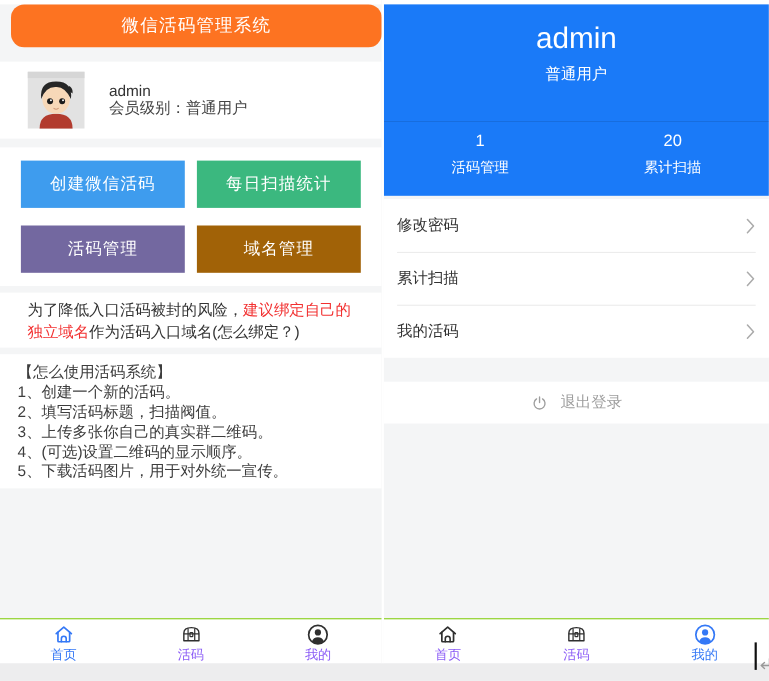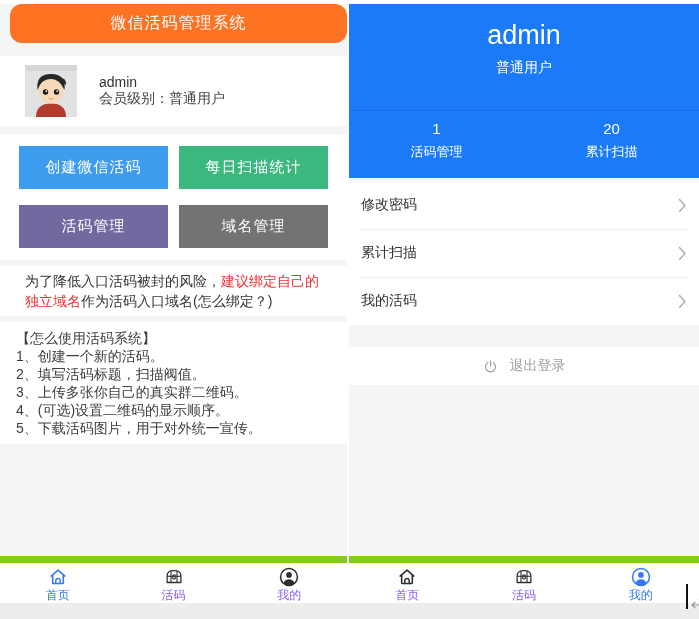--- a/index.html
+++ b/index.html
@@ -25,21 +25,21 @@
   .user-level{font-size:14px;color:#444;margin-top:0;}
 
   .btn-card{margin-top:8px;background:#fff;padding:12px 19px;display:grid;grid-template-columns:1fr 1fr;gap:16px 11px;}
   .action-btn{
     height:43px;border:none;color:#fff;font-size:15px;display:flex;align-items:center;justify-content:center;
     cursor:pointer;font-family:inherit;letter-spacing:1px;
   }
   .btn-blue{background:#3e9cee;}
   .btn-purple{background:#7368a0;}
   .btn-green{background:#3bb87f;}
-  .btn-red{background:#737373;}
+  .btn-red{background:#a16207;}
 
   .notice-card{margin-top:6px;background:#fff;padding:5px 25px 5px 25px;font-size:14px;line-height:20px;color:#333;}
   .notice-highlight{color:#f23030;}
 
   .usage-card{margin-top:6px;background:#fff;padding:7px 16px;font-size:14px;line-height:18px;color:#3d3d3d;}
 
   
   .blue-header{height:174px;background:#1a7af8;color:#fff;text-align:center;}
   .bh-name{font-size:27px;line-height:36px;padding-top:13px;}
   .bh-level{font-size:14px;margin-top:5px;line-height:18px;}
@@ -51,21 +51,21 @@
   .menu-list{margin-top:3px;background:#fff;}
   .menu-item{height:48px;display:flex;align-items:center;justify-content:space-between;
     padding:0 12px 0 12px;position:relative;cursor:pointer;background:#fff;}
   .menu-item + .menu-item::before{content:"";position:absolute;top:0;left:12px;right:12px;height:1px;background:#ececec;}
   .menu-label{font-size:14px;color:#333;}
 
   .logout-row{margin-top:22px;height:38px;background:#fff;display:flex;align-items:center;justify-content:center;
     color:#9d9d9d;font-size:14px;gap:12px;cursor:pointer;}
 
   
-  .navbar{position:absolute;left:0;right:0;bottom:0;height:40px;background:#fff;border-top:7px solid #84cc16;display:flex;}
+  .navbar{position:absolute;left:0;right:0;bottom:0;height:40px;background:#fff;border-top:1px solid #84cc16;display:flex;}
   .nav-item{flex:1;display:flex;flex-direction:column;align-items:center;justify-content:center;cursor:pointer;padding-top:1px;}
   .nav-icon{width:22px;height:22px;color:#2f2f2f;display:block;}
   .nav-label{font-size:12px;color:#8b5cf6;margin-top:1px;line-height:13px;}
   .nav-item.active .nav-icon{color:#3478f6;}
   .nav-item.active .nav-label{color:#3478f6;}
 
   
   .bottom-strip{position:absolute;left:0;top:603px;width:699px;height:16px;background:#ededee;}
   .caret-artifact{position:absolute;left:686px;top:584px;width:2px;height:25px;background:#101010;}
   .return-artifact{position:absolute;left:689px;top:598px;width:12px;height:13px;}

